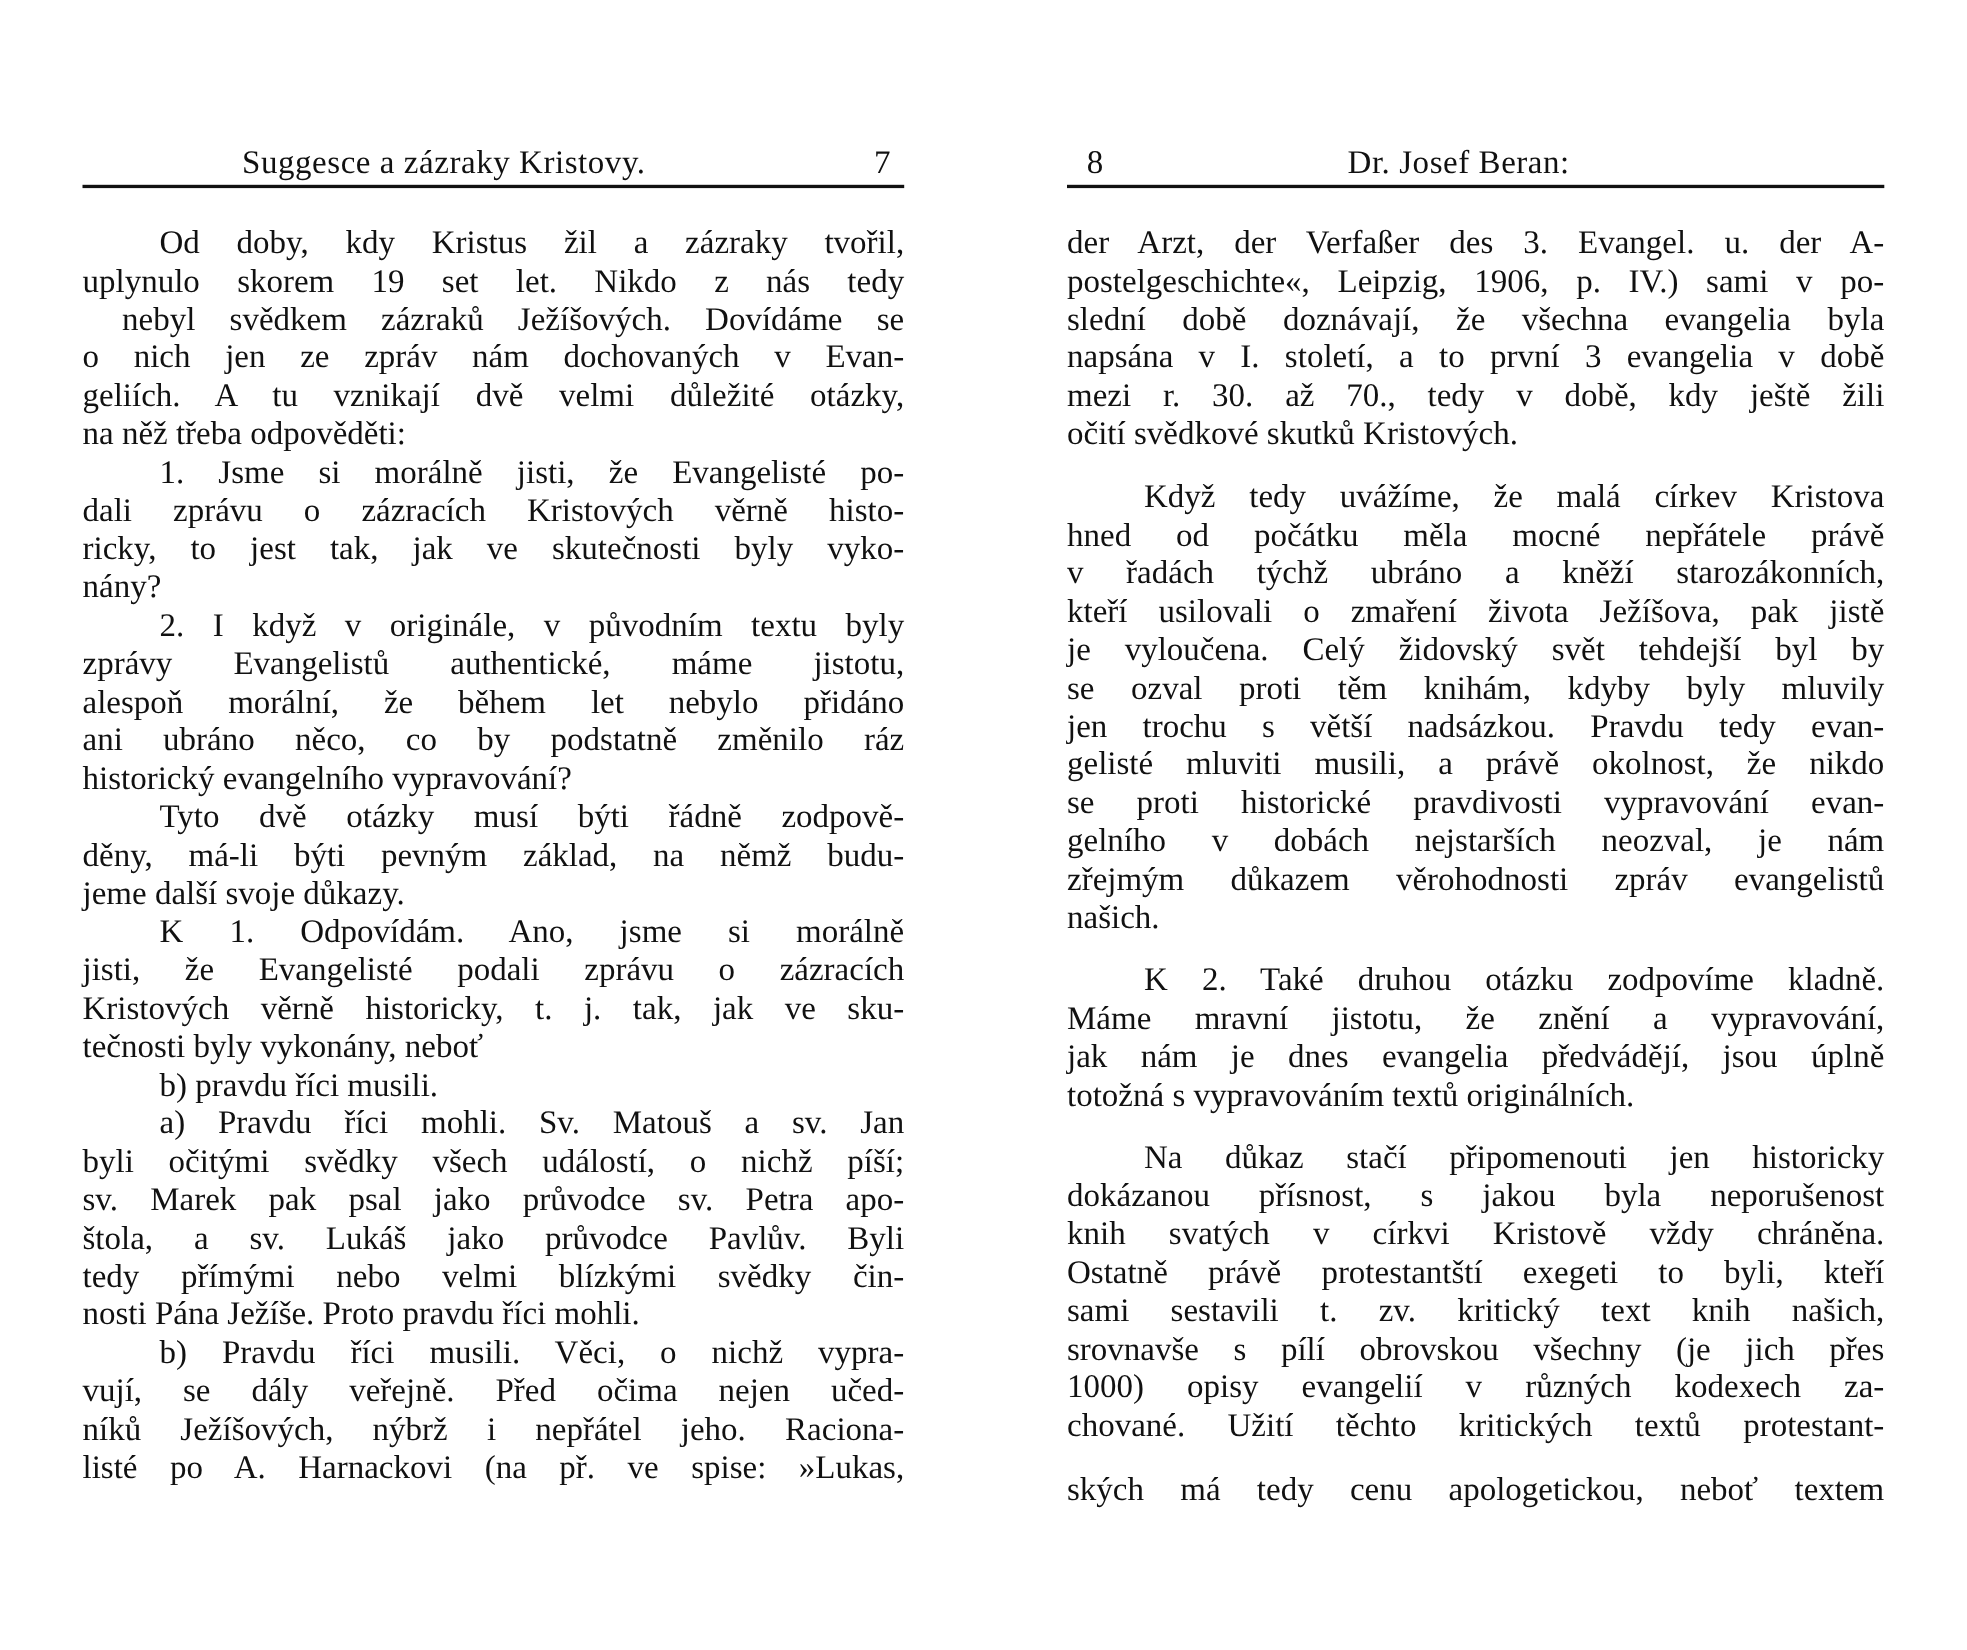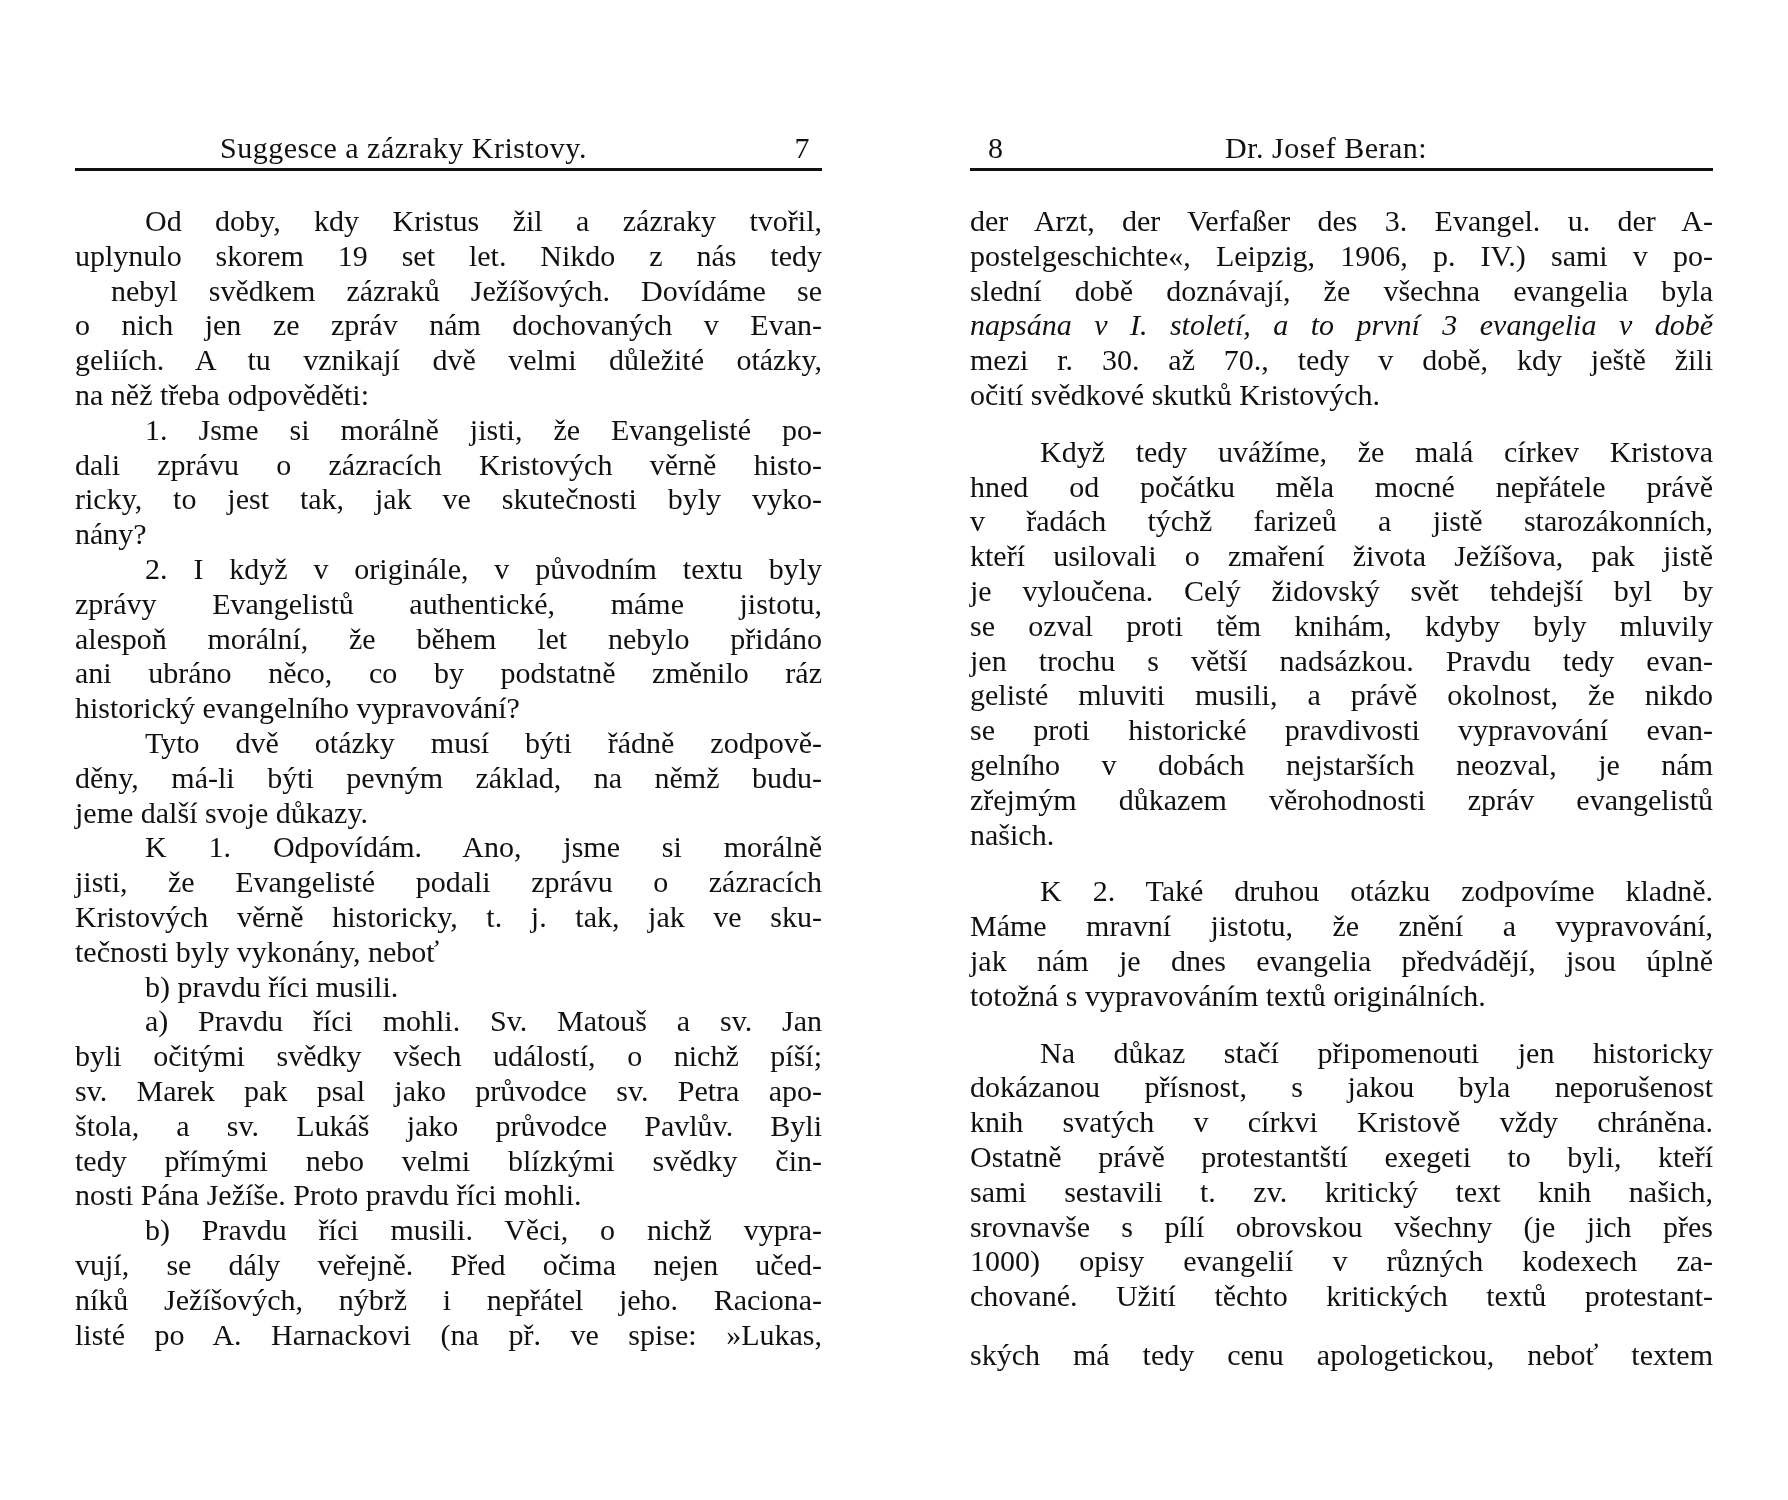--- a/index.html
+++ b/index.html
@@ -93,28 +93,28 @@
   <div class="running-head">
     <span class="pnum">8</span>
     <span class="title">Dr. Josef Beran:</span>
   </div>
   <div class="rule"></div>
   <div class="body">
     <div class="para">
       <span class="line" style="white-space: nowrap;">der Arzt, der Verfaßer des 3. Evangel. u. der A-</span>
       <span class="line" style="white-space: nowrap;">postelgeschichte«, Leipzig, 1906, p. IV.) sami v po-</span>
       <span class="line" style="white-space: nowrap;">slední době doznávají, že všechna evangelia byla</span>
-      <span class="line" style="white-space: nowrap; font-style: italic;">napsána v I. století, a to první 3 evangelia v době</span>
+      <span class="line" style="white-space: nowrap;">napsána v I. století, a to první 3 evangelia v době</span>
       <span class="line" style="white-space: nowrap;">mezi r. 30. až 70., tedy v době, kdy ještě žili</span>
       <span class="line last" style="white-space: nowrap;">očití svědkové skutků Kristových.</span>
     </div>
     <div class="para gap">
       <span class="line indent" style="white-space: nowrap;">Když tedy uvážíme, že malá církev Kristova</span>
       <span class="line" style="white-space: nowrap;">hned od počátku měla mocné nepřátele právě</span>
-      <span class="line" style="white-space: nowrap;">v řadách týchž farizeů a jistě starozákonních,</span>
+      <span class="line" style="white-space: nowrap;">v řadách týchž ubráno a kněží starozákonních,</span>
       <span class="line" style="white-space: nowrap;">kteří usilovali o zmaření života Ježíšova, pak jistě</span>
       <span class="line" style="white-space: nowrap;">je vyloučena. Celý židovský svět tehdejší byl by</span>
       <span class="line" style="white-space: nowrap;">se ozval proti těm knihám, kdyby byly mluvily</span>
       <span class="line" style="white-space: nowrap;">jen trochu s větší nadsázkou. Pravdu tedy evan-</span>
       <span class="line" style="white-space: nowrap;">gelisté mluviti musili, a právě okolnost, že nikdo</span>
       <span class="line" style="white-space: nowrap;">se proti historické pravdivosti vypravování evan-</span>
       <span class="line" style="white-space: nowrap;">gelního v dobách nejstarších neozval, je nám</span>
       <span class="line" style="white-space: nowrap;">zřejmým důkazem věrohodnosti zpráv evangelistů</span>
       <span class="line last" style="white-space: nowrap;">našich.</span>
     </div>

